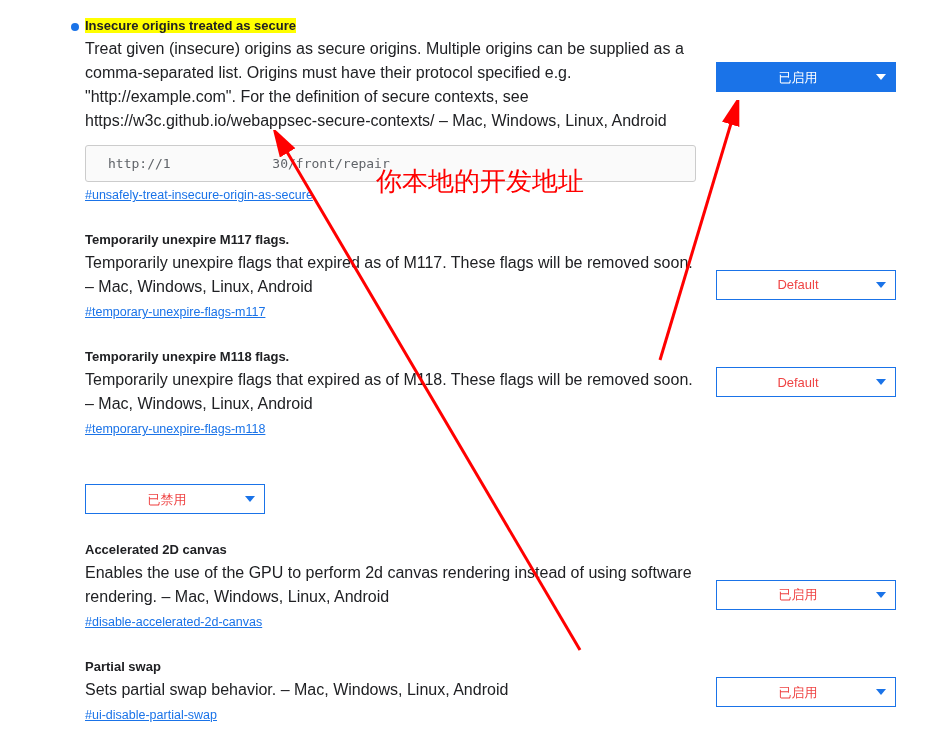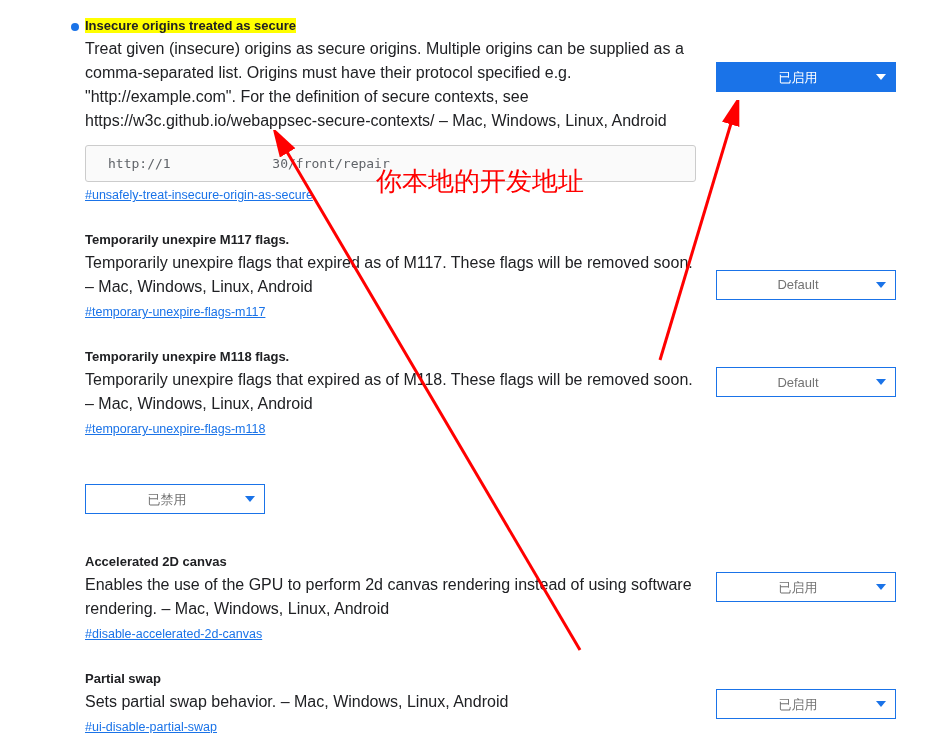--- a/index.html
+++ b/index.html
@@ -69,21 +69,21 @@
     }
     .flag-select-wrap {
       position: relative;
       width: 100%;
     }
     .flag-select {
       width: 100%;
       height: 30px;
       border: 1px solid #1a73e8;
       background: #fff;
-      color: #737373;
+      color: #ef4444;
       font-size: 13px;
       padding: 0 28px 0 12px;
       appearance: none;
       cursor: pointer;
       text-align: center;
     }
     .flag-select.filled {
       background: #1a73e8;
       color: #fff;
     }
@@ -169,21 +169,21 @@
 <div class="flag-row" style="margin-top:18px;">
   <div class="flag-side short">
     <div class="flag-select-wrap">
       <select class="flag-select">
         <option>已禁用</option>
       </select>
     </div>
   </div>
 </div>
 
-<div class="flag-row" style="margin-top:28px;">
+<div class="flag-row" style="margin-top:16px;align-items:center;">
   <div class="flag-main">
     <div class="flag-title">Accelerated 2D canvas</div>
     <div class="flag-desc">Enables the use of the GPU to perform 2d canvas rendering instead of using software rendering. – Mac, Windows, Linux, Android</div>
     <a class="flag-link">#disable-accelerated-2d-canvas</a>
   </div>
   <div class="flag-side short">
     <div class="flag-select-wrap">
       <select class="flag-select">
         <option>已启用</option>
       </select>

